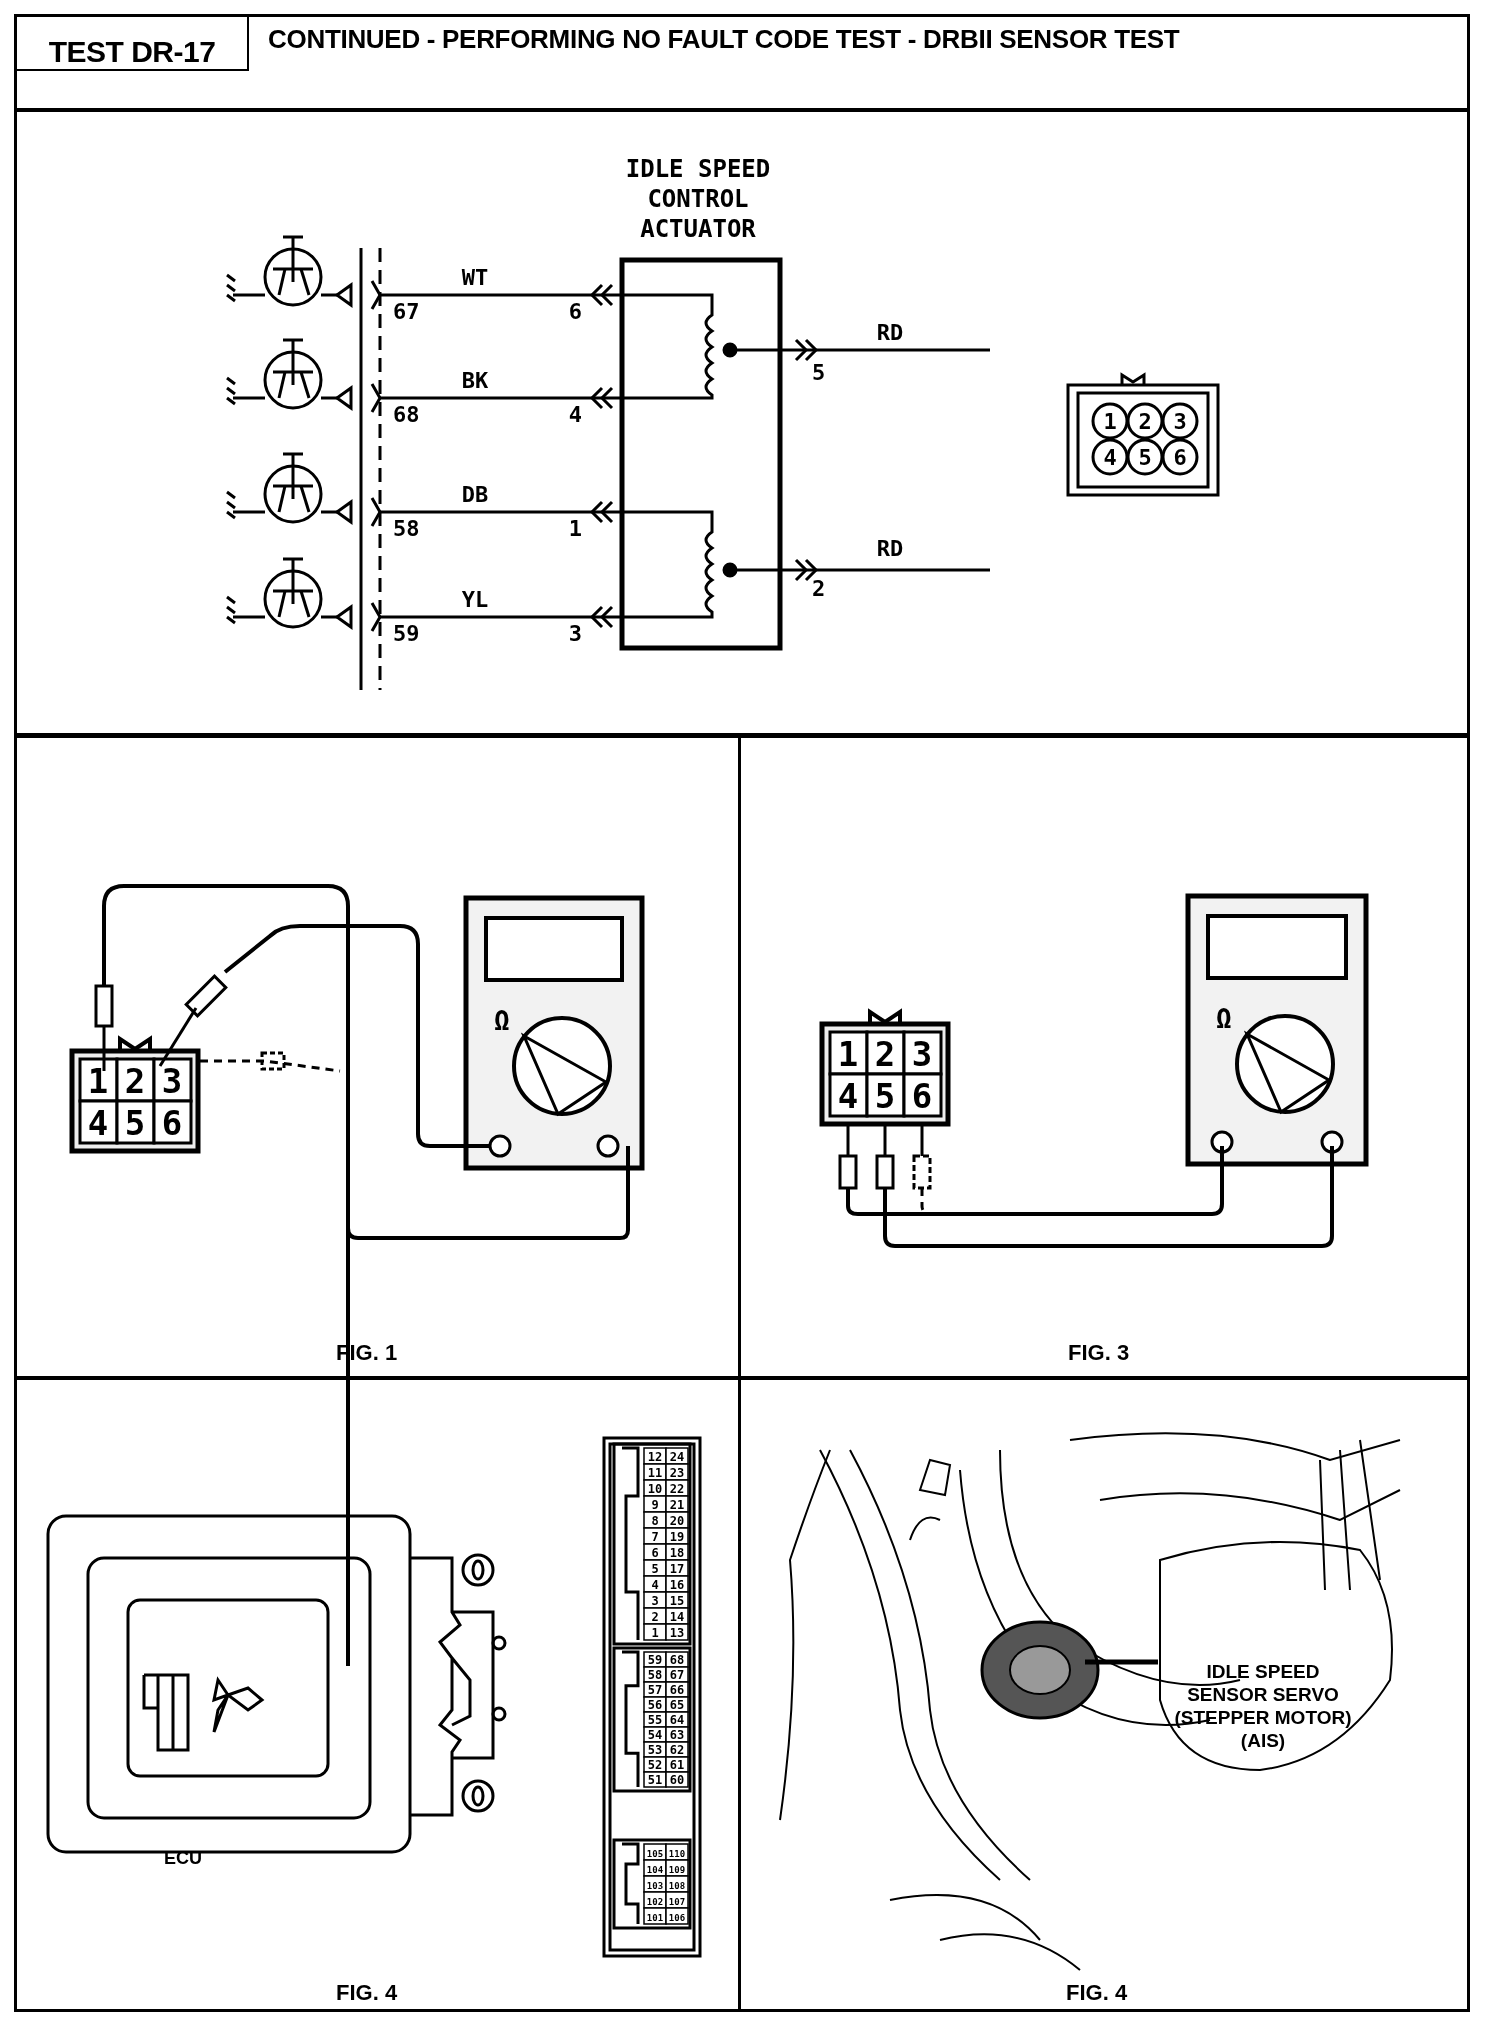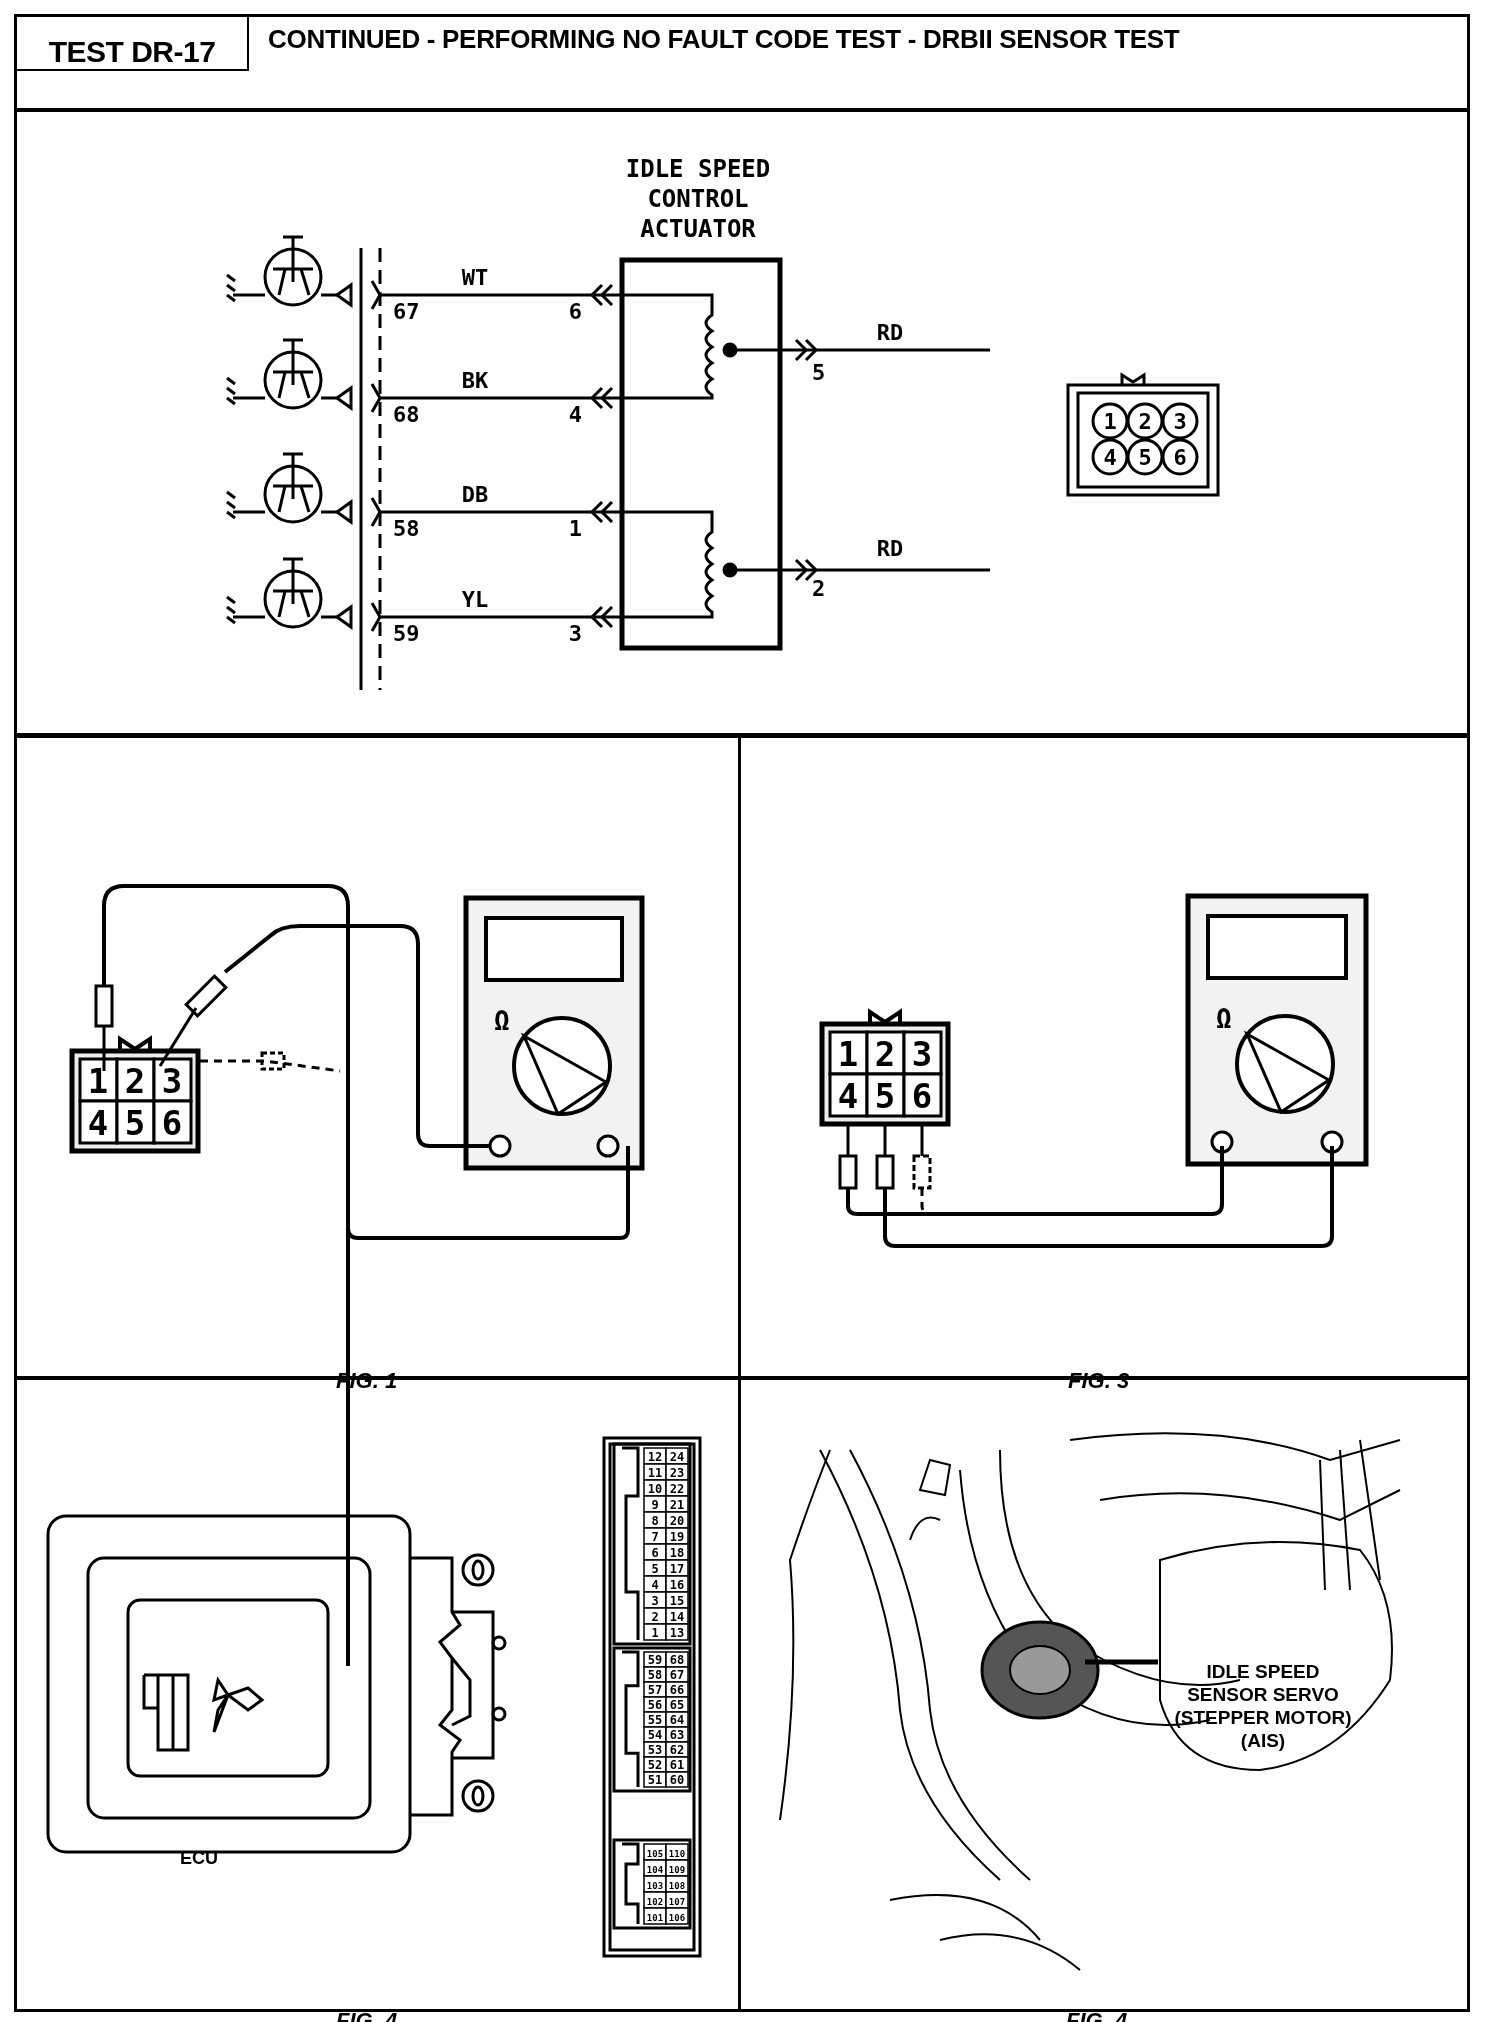--- a/index.html
+++ b/index.html
@@ -2,24 +2,24 @@
 <html><head>
 <meta charset="utf-8">
 <style>
   html, body { margin:0; padding:0; background:#ffffff; }
   body { width:1488px; height:2022px; position:relative; overflow:hidden; font-family:"Liberation Sans", sans-serif; color:#000; }
   .frame { position:absolute; left:14px; top:14px; width:1456px; height:1998px; border:3px solid #000; box-sizing:border-box; }
   .hline { position:absolute; background:#000; }
   .vline { position:absolute; background:#000; }
   .test-id { position:absolute; left:17px; top:17px; width:232px; height:54px; border-right:2px solid #000; border-bottom:2px solid #000; box-sizing:border-box; display:flex; align-items:flex-end; justify-content:center; font-weight:bold; font-size:30px; letter-spacing:-0.5px; }
   .title { position:absolute; left:268px; top:24px; font-weight:bold; font-size:26px; letter-spacing:-0.3px;text-align:center; }
-  .fig-caption { position:absolute; font-weight:bold; font-style:italic; font-size:22px;margin-top:28px; }
+  .fig-caption { position:absolute; font-weight:bold; font-size:22px; }
   svg { position:absolute; overflow:visible; }
   .callout { position:absolute; left:1148px; top:1660px; width:230px; text-align:center; font-weight:bold; font-size:19px; line-height:23px; }
-  .ecu-label { position:absolute; left:180px; top:1848px; font-weight:bold; font-size:18px; }
+  .ecu-label { position:absolute; left:164px; top:1848px; font-weight:bold; font-size:18px; }
 </style>
 </head>
 <body>
 
 <div class="frame"></div>
 <div class="hline" style="left:14px; top:108px; width:1456px; height:4px;"></div>
 <div class="hline" style="left:14px; top:733px; width:1456px; height:5px;"></div>
 <div class="hline" style="left:14px; top:1376px; width:1456px; height:4px;"></div>
 <div class="vline" style="left:738px; top:736px; width:3px; height:1276px;"></div>
 

